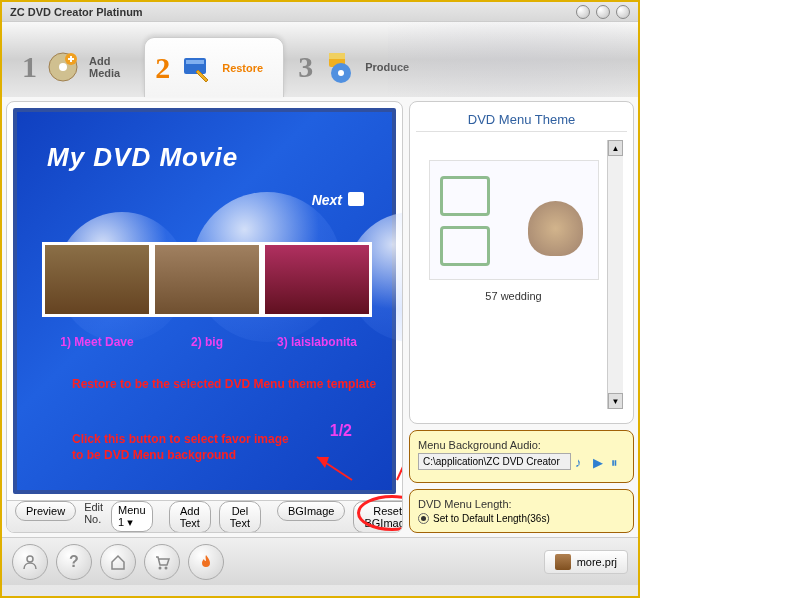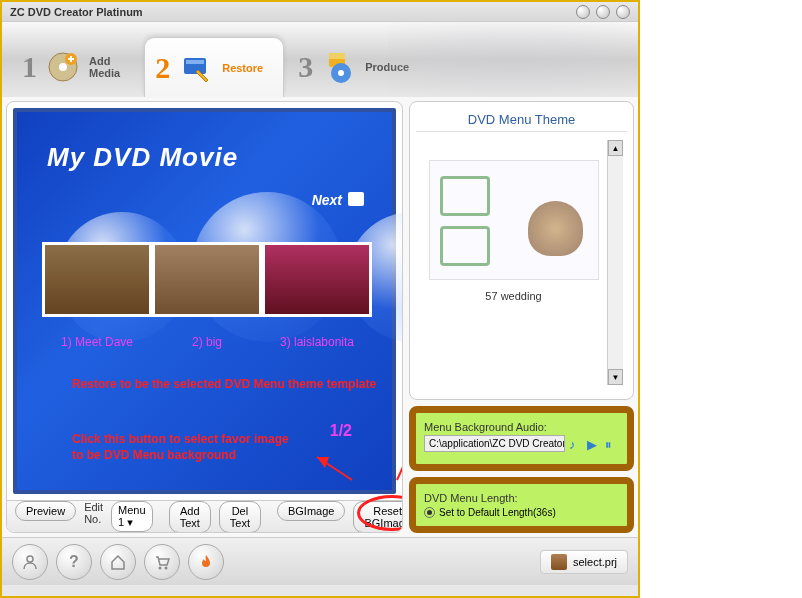--- a/index.html
+++ b/index.html
@@ -30,21 +30,21 @@
 .bubble { position: absolute; border-radius: 50%; background: radial-gradient(circle at 35% 25%, rgba(255,255,255,0.8), rgba(100,150,255,0.2) 50%, transparent); }
 .bubble1 { width: 130px; height: 130px; left: 40px; top: 100px; }
 .bubble2 { width: 150px; height: 150px; left: 175px; top: 80px; }
 .bubble3 { width: 130px; height: 130px; left: 330px; top: 100px; }
 .thumbs { position: absolute; top: 130px; left: 0; right: 0; display: flex; justify-content: space-around; padding: 0 25px; }
 .thumb { width: 110px; }
 .thumb-img { width: 110px; height: 75px; border: 3px solid #fff; background: #333; }
 .thumb-img.t1 { background: linear-gradient(#8b6f47, #654321); }
 .thumb-img.t2 { background: linear-gradient(#a08060, #705030); }
 .thumb-img.t3 { background: linear-gradient(#b03060, #601020); }
-.thumb-label { text-align: center; margin-top: 18px; color: #f040f0; font-size: 12px; }
+.thumb-label { text-align: center; margin-top: 18px; color: #f040f0; font-size: 12px; font-weight: bold; }
 .annotation { position: absolute; color: #ff2020; font-weight: bold; font-size: 12px; line-height: 1.3; }
 .anno1 { top: 265px; left: 55px; }
 .anno2 { top: 320px; left: 55px; }
 .page-indicator { position: absolute; bottom: 50px; right: 40px; color: #f040f0; font-size: 16px; font-weight: bold; }
 
 .edit-toolbar { height: 32px; display: flex; align-items: flex-start; gap: 8px; padding: 0 8px; background: linear-gradient(to bottom, #f8f8f8, #e8e8e8); border-top: 1px solid #ccc; }
 .tb-btn { padding: 3px 10px; border: 1px solid #aaa; border-radius: 10px; background: linear-gradient(to bottom, #fff, #e8e8e8); font-size: 11px; cursor: pointer; }
 .tb-label { font-size: 11px; color: #333; }
 .tb-select { padding: 2px 6px; border: 1px solid #aaa; border-radius: 10px; background: #fff; font-size: 11px; width: 80px; }
 .circle-anno { border: 3px solid #ff2020; border-radius: 50%; position: absolute; pointer-events: none; }
@@ -57,21 +57,21 @@
 .theme-img { width: 170px; height: 120px; margin: 20px auto 10px; background: #fafaff; border: 1px solid #e0e0e0; position: relative; }
 .theme-img-deco { position: absolute; }
 .theme-img-deco.frame1 { left: 10px; top: 15px; width: 50px; height: 40px; border: 3px solid #8fbc8f; border-radius: 4px; }
 .theme-img-deco.frame2 { left: 10px; top: 65px; width: 50px; height: 40px; border: 3px solid #8fbc8f; border-radius: 4px; }
 .theme-img-deco.basket { right: 15px; top: 40px; width: 55px; height: 55px; background: radial-gradient(circle, #d2b48c, #a0826d); border-radius: 50% 50% 40% 40%; }
 .theme-caption { font-size: 11px; color: #333; }
 .scrollbar-v { width: 16px; background: #f0f0f0; border-left: 1px solid #ccc; display: flex; flex-direction: column; }
 .scroll-btn { height: 16px; background: #e0e0e0; border: 1px solid #aaa; display: flex; align-items: center; justify-content: center; font-size: 8px; }
 .scroll-track { flex: 1; }
 
-.settings-box { border: 7px solid #a16207; border-radius: 8px; background: #bef264; padding: 8px; font-size: 11px; }
+.settings-box { border: 1px solid #a16207; border-radius: 8px; background: #fef9c3; padding: 8px; font-size: 11px; }
 .settings-row { margin-bottom: 4px; }
 .settings-label { color: #333; }
 .audio-path { display: flex; align-items: center; gap: 4px; margin-top: 2px; }
 .audio-input { flex: 1; padding: 2px 4px; border: 1px solid #aaa; background: #f0f0f0; font-size: 10px; overflow: hidden; white-space: nowrap; }
 .audio-icon { width: 14px; height: 14px; cursor: pointer; color: #3080d0; font-size: 13px; }
 .radio-row { display: flex; align-items: center; gap: 4px; margin-top: 3px; font-size: 10px; }
 .radio-dot { width: 11px; height: 11px; border: 1px solid #666; border-radius: 50%; display: flex; align-items: center; justify-content: center; }
 .radio-dot.checked::after { content: ''; width: 5px; height: 5px; background: #333; border-radius: 50%; }
 
 .footer { height: 48px; background: linear-gradient(to bottom, #f0f0f0, #d8d8d8); display: flex; align-items: center; padding: 0 10px; border-top: 1px solid #ccc; }
@@ -250,17 +250,17 @@
           <circle cx="13" cy="15" r="1.5" fill="#888"></circle>
         </svg>
     </div>
     <div class="footer-btn">
       <svg width="18" height="18" viewBox="0 0 18 18">
           <path d="M9 2c2 3 4 5 4 8a4 4 0 01-8 0c0-2 1-3 2-4 0 1 1 2 2 2 0-2-1-4 0-6z" fill="#f07020"></path>
         </svg>
     </div>
     <div class="footer-right">
       <div class="proj-icon"></div>
-      <span>select.prj</span>
+      <span>more.prj</span>
     </div>
   </div>
 
 </div>
 
 </body></html>

